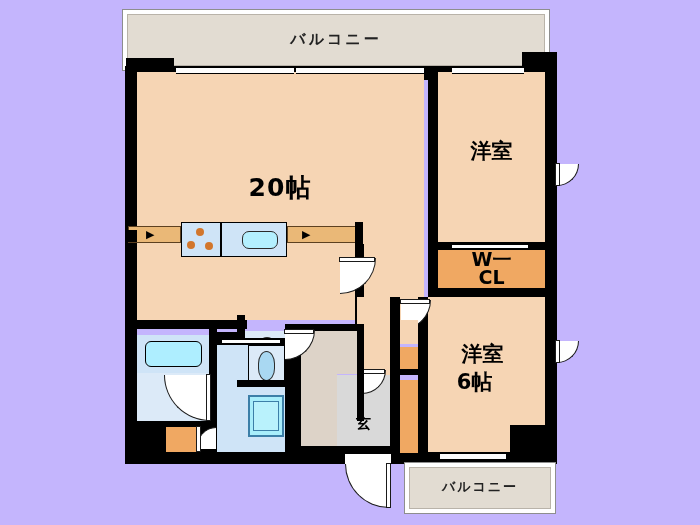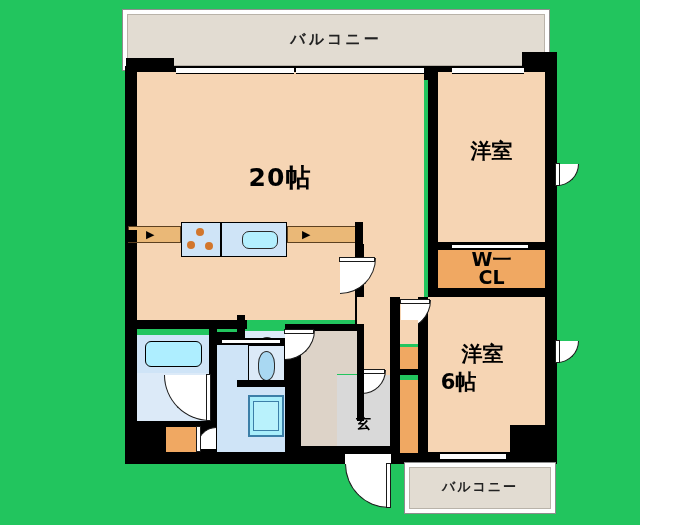--- a/index.html
+++ b/index.html
@@ -1,18 +1,18 @@
 <!DOCTYPE html>
 <html><head>
 <meta charset="utf-8">
 <style>
   html,body{margin:0;padding:0;background:#ffffff;}
   body{width:700px;height:525px;overflow:hidden;
        font-family:"Liberation Sans","DejaVu Sans",sans-serif;}
-  #stage{position:relative;width:640px;height:525px;background:#22c55e;}
+  #stage{position:relative;width:700px;height:525px;background:#c4b5fd;}
 
   
   .ab{position:absolute;box-sizing:border-box;}
 
   
   .room      {background:#f6d5b4;}
   .closet    {background:#f0a862;}
   .water     {background:#cfe4f7;}
   .waterlite {background:#dceaf8;}
   .tub       {background:#aeeeff;}
@@ -71,21 +71,21 @@
   <div class="ab wall" style="left:545px;top:52px;width:12px;height:412px;"></div>
   <div class="ab wall" style="left:125px;top:452px;width:432px;height:12px;"></div>
 
   <div class="ab wall" style="left:126px;top:58px;width:48px;height:22px;"></div>
   <div class="ab wall" style="left:424px;top:66px;width:14px;height:14px;"></div>
   <div class="ab wall" style="left:522px;top:52px;width:35px;height:28px;"></div>
   <div class="ab wall" style="left:174px;top:66px;width:252px;height:6px;"></div>
   <div class="ab wall" style="left:436px;top:66px;width:90px;height:6px;"></div>
 
   <div class="ab room" style="left:137px;top:72px;width:287px;height:248px;"></div>
-  <div class="lbl lbl-ldk" style="left:200px;top:164px;width:160px;">20帖</div>
+  <div class="lbl lbl-ldk" style="left:200px;top:174px;width:160px;">20帖</div>
 
   <div class="ab win" style="left:176px;top:67px;width:118px;height:7px;"></div>
   <div class="ab win" style="left:296px;top:67px;width:128px;height:7px;"></div>
 
   <div class="ab counter" style="left:128px;top:226px;width:53px;height:17px;border:1.2px solid #5c4020;"></div>
   <div class="ab counter" style="left:287px;top:226px;width:72px;height:17px;border:1.2px solid #5c4020;"></div>
   <div class="arw" style="left:146px;top:229px;">▶</div>
   <div class="arw" style="left:302px;top:229px;">▶</div>
 
   <div class="ab water bord1" style="left:181px;top:222px;width:40px;height:35px;"></div>
@@ -116,21 +116,21 @@
   <div class="lbl lbl-wcl" style="left:438px;top:250px;width:107px;">W一</div>
   <div class="lbl lbl-wcl" style="left:438px;top:268px;width:107px;">CL</div>
   <div class="ab win" style="left:452px;top:244px;width:76px;height:5px;"></div>
   <div class="ab win" style="left:452px;top:288px;width:76px;height:5px;"></div>
   <div class="ab wall" style="left:428px;top:288px;width:129px;height:9px;"></div>
   <div class="ab wall" style="left:428px;top:242px;width:10px;height:55px;"></div>
 
   <div class="ab room" style="left:428px;top:297px;width:117px;height:155px;"></div>
   <div class="ab wall" style="left:510px;top:425px;width:35px;height:27px;"></div>
   <div class="lbl lbl-room" style="left:424px;top:343px;width:117px;">洋室</div>
-  <div class="lbl lbl-room" style="left:400px;top:371px;width:117px;">6帖</div>
+  <div class="lbl lbl-room" style="left:416px;top:371px;width:117px;">6帖</div>
 
   <div class="ab wall" style="left:418px;top:297px;width:10px;height:158px;"></div>
 
   <div class="ab win" style="left:440px;top:453px;width:66px;height:7px;"></div>
 
   <div class="ab wall" style="left:545px;top:337px;width:12px;height:4px;"></div>
   <div class="sw sw-br" style="left:557px;top:341px;width:22px;height:22px;"></div>
   <div class="leaf" style="left:555px;top:340px;width:5px;height:23px;"></div>
 
   <div class="sw sw-br" style="left:401px;top:300px;width:30px;height:30px;"></div>

